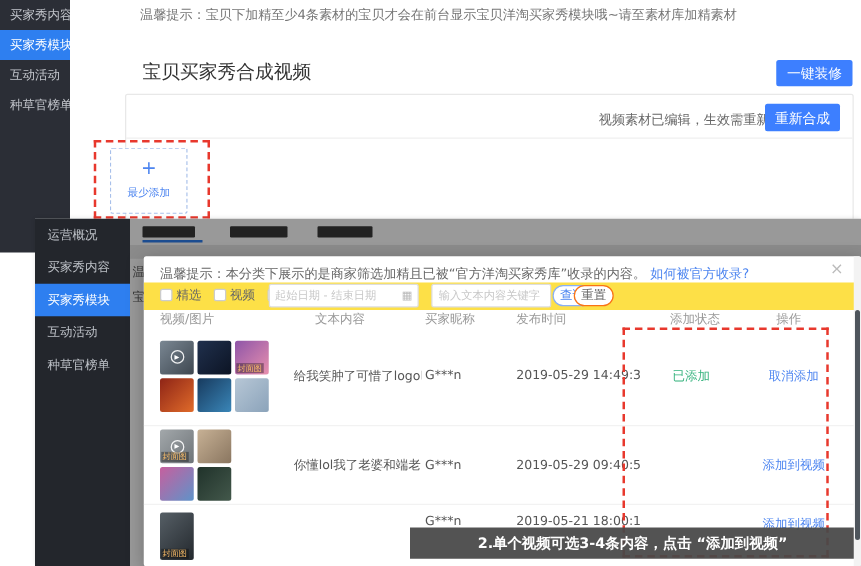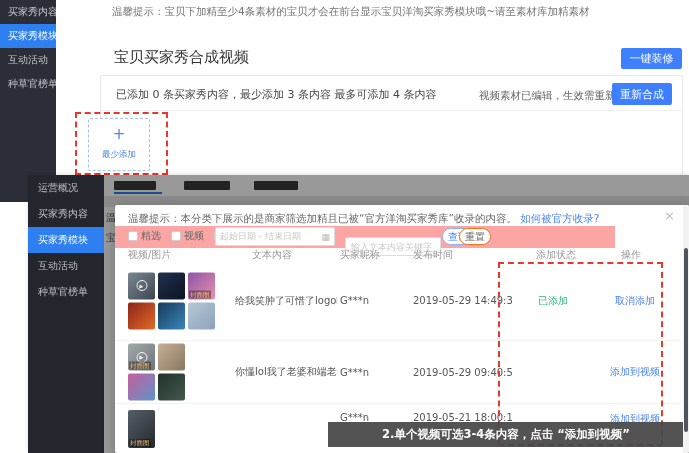--- a/index.html
+++ b/index.html
@@ -39,29 +39,29 @@
   .p2underline{position:absolute;left:10px;top:17px;width:48px;height:2px;background:#2e7ff0;}
   .p2band{position:absolute;left:0;top:21px;width:585px;height:11px;background:#e8e8e8;}
   .p2frag{position:absolute;font-size:10px;color:#555;white-space:nowrap;width:38px;overflow:hidden;}
   .dim{position:absolute;left:76px;top:0;width:585px;height:278px;background:rgba(0,0,0,0.40);}
 
   
   .modal{position:absolute;left:115px;top:205px;width:574px;height:248px;background:#fff;border-radius:2px;box-shadow:0 3px 14px rgba(0,0,0,0.25);z-index:6;overflow:hidden;}
   .mclose{position:absolute;right:14px;top:3px;font-size:13px;color:#bbb;cursor:pointer;z-index:3;}
   .mtip{position:absolute;left:13px;top:7px;width:540px;font-size:10.5px;color:#666;white-space:nowrap;overflow:hidden;}
   .mtip a{color:#4d85f0;text-decoration:none;cursor:pointer;}
-  .filters{position:absolute;left:0;top:21px;width:500px;height:22px;background:#fca5a5;padding-left:16px;}
+  .filters{position:absolute;left:0;top:21px;width:574px;height:22px;background:#fde047;padding-left:16px;}
   .cbgroup{position:absolute;left:13px;top:3px;display:flex;gap:10px;}
   .cb{display:flex;align-items:center;gap:3px;cursor:pointer;}
   .cb .box{width:10px;height:10px;border:1px solid #ccc;border-radius:2px;background:#fff;}
   .cb .cb-label{font-size:10px;color:#666;}
   .dinput{position:absolute;left:100px;top:1px;width:120px;height:19px;border:1px solid #ddd;border-radius:2px;background:#fff;display:flex;align-items:center;padding:0 4px;}
   .dinput .dph{flex:1;font-size:9px;color:#c8c8c8;white-space:nowrap;overflow:hidden;}
   .dinput .cal{font-size:9px;color:#bbb;}
-  .sinput{position:absolute;left:230px;top:11px;width:96px;height:19px;border:1px solid #ddd;border-radius:2px;font-size:9px;color:#666;padding:0 5px;outline:none;}
+  .sinput{position:absolute;left:230px;top:1px;width:96px;height:19px;border:1px solid #ddd;border-radius:2px;font-size:9px;color:#666;padding:0 5px;outline:none;}
   .sinput::placeholder{color:#c8c8c8;}
   .pill{position:absolute;top:2px;height:17px;border-radius:9px;background:#fff;font-size:10px;line-height:15px;text-align:center;cursor:pointer;}
   .pill-query{left:327px;width:32px;border:1px solid #8ab0f5;color:#4d85f0;}
   .pill-reset{left:344px;width:32px;border:1px solid #f97316;color:#666;}
   .thead{position:absolute;left:0;top:43px;width:574px;height:13px;}
   .th{position:absolute;font-size:10px;color:#999;white-space:nowrap;}
   .mrow{position:absolute;left:0;width:568px;}
   .mrow.sep{border-top:1px solid #f2f2f2;}
   .cell{position:absolute;top:0;height:100%;display:flex;align-items:center;font-size:10px;color:#555;white-space:nowrap;overflow:hidden;}
   .row-top .cell{align-items:flex-start;padding-top:8px;}
@@ -88,21 +88,20 @@
       <div class="side-item">买家秀内容</div>
       <div class="side-item active">买家秀模块</div>
       <div class="side-item">互动活动</div>
       <div class="side-item">种草官榜单</div>
     </div>
   <div class="tip1">温馨提示：宝贝下加精至少4条素材的宝贝才会在前台显示宝贝洋淘买家秀模块哦~请至素材库加精素材</div>
   <div class="p1title">宝贝买家秀合成视频</div>
   <button class="btn btn-decorate">一键装修</button>
 
   <div class="card">
-    <div class="info">已添加 0 条买家秀内容，最少添加 3 条内容 最多可添加 4 条内容</div>
     <div class="note">视频素材已编辑，生效需重新合成并装修</div>
     <button class="btn btn-recompose">重新合成</button>
     <div class="hline"></div>
   </div>
 
   <div class="add-tile">
     <div class="plus">+</div>
     <div class="add-label">最少添加</div>
   </div>
   <div class="anno-box1"></div>

